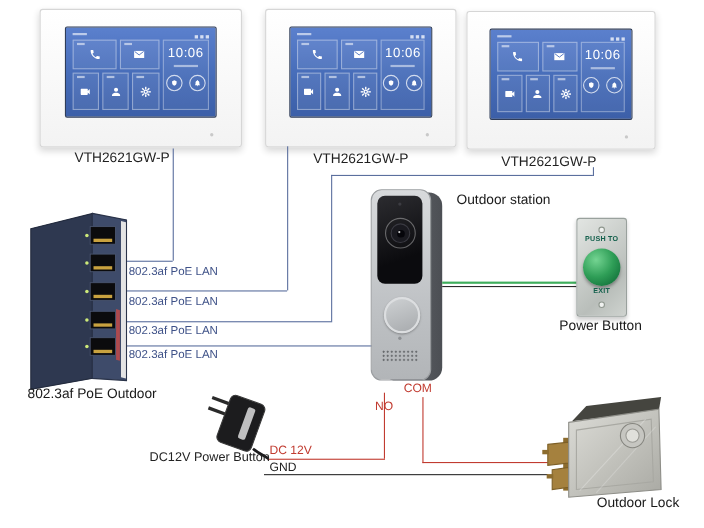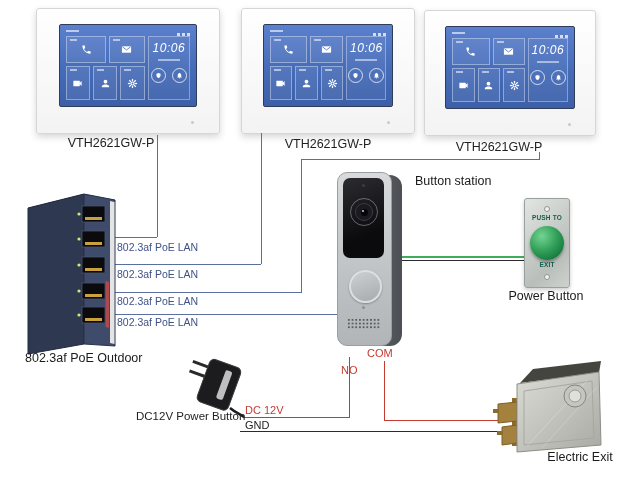--- a/index.html
+++ b/index.html
@@ -11,21 +11,21 @@
   .m1{left:36px;top:8px;width:184px;height:126px;}
   .m2{left:241px;top:8px;width:174px;height:126px;}
   .m3{left:424px;top:10px;width:172px;height:126px;}
   .monitor{position:absolute;inset:0;background:linear-gradient(180deg,#ffffff,#f3f3f3);
            border:1px solid #d6d6d6;border-radius:3px;
            box-shadow:0 3px 7px rgba(0,0,0,.16);}
   .monitor::after{content:"";position:absolute;right:14%;bottom:9px;width:3px;height:3px;
            border-radius:50%;background:#c9c9c9;}
   .screen{position:absolute;left:12%;right:12%;top:15px;bottom:26px;
           background:linear-gradient(180deg,#5b80cd 0%,#466cb8 55%,#3c5fa8 100%);
-          border:1px solid #2f3d59;border-radius:2px;font-style:italic;}
+          border:1px solid #2f3d59;border-radius:2px;}
   .sbar{position:absolute;top:3px;left:6px;right:6px;height:5px;display:flex;
         justify-content:space-between;align-items:center;}
   .sbar-left{display:block;width:13px;height:2px;background:rgba(255,255,255,.6);}
   .sbar-right i{display:inline-block;width:3px;height:3px;background:rgba(255,255,255,.75);
         margin-left:2px;}
   .sbody{position:absolute;top:11px;left:6px;right:6px;bottom:6px;display:flex;gap:3px;}
   .tiles{flex:1 1 66%;display:flex;flex-direction:column;gap:3px;}
   .trow{display:flex;gap:3px;}
   .r1{flex:1 1 45%;}.r2{flex:1 1 55%;}
   .tile{position:relative;flex:1;border:1px solid rgba(255,255,255,.38);
@@ -398,21 +398,21 @@
       <div class="cam-ring">
         <div class="cam-lens">
             <div class="cam-pupil"></div>
           </div>
       </div>
     </div>
     <div class="st-btn"></div>
     <div class="st-dot"></div>
     <div class="st-grille"></div>
   </div>
-  <div class="devlabel" style="left:415px;top:174px;">Button station</div>
+  <div class="devlabel" style="left:415px;top:174px;">Outdoor station</div>
 
   <div class="wire wg" style="left:402px;top:255.5px;width:122px;height:2px;"></div>
   <div class="wire wk" style="left:402px;top:259.5px;width:122px;height:1.5px;"></div>
 
   <div class="exit-plate">
     <div class="screw top"></div>
     <div class="exit-txt t1">PUSH TO</div>
     <div class="dome"></div>
     <div class="exit-txt t2">EXIT</div>
     <div class="screw bot"></div>
@@ -454,15 +454,15 @@
     <polygon points="10,71 25,69 25,87 10,89" fill="#a5813e" stroke="#7d5f26" stroke-width="1"></polygon>
     <rect x="1" y="53" width="6" height="4" fill="#8c6c2e"></rect>
     <rect x="5" y="75" width="6" height="4" fill="#8c6c2e"></rect>
     <polygon points="25,28 107,16 109,89 25,96" fill="url(#steelg)" stroke="#8e8e88" stroke-width="1"></polygon>
     <polygon points="32,35 100,25 102,82 32,89" fill="none" stroke="#a8a8a2" stroke-width="1"></polygon>
     <line x1="35" y1="90" x2="95" y2="25" stroke="#ffffff" stroke-width="1" opacity=".25"></line>
     <line x1="50" y1="92" x2="104" y2="32" stroke="#ffffff" stroke-width="1" opacity=".2"></line>
     <circle cx="83" cy="40" r="11" fill="#c6c6c1" stroke="#85857f"></circle>
     <circle cx="83" cy="40" r="6" fill="#e0e0db" stroke="#9a9a94"></circle>
   </svg>
-  <div class="devlabel" style="left:530px;top:450px;width:100px;text-align:center;">Electric Exit</div>
+  <div class="devlabel" style="left:530px;top:450px;width:100px;text-align:center;">Outdoor Lock</div>
 
 </div>
 
 </body></html>

